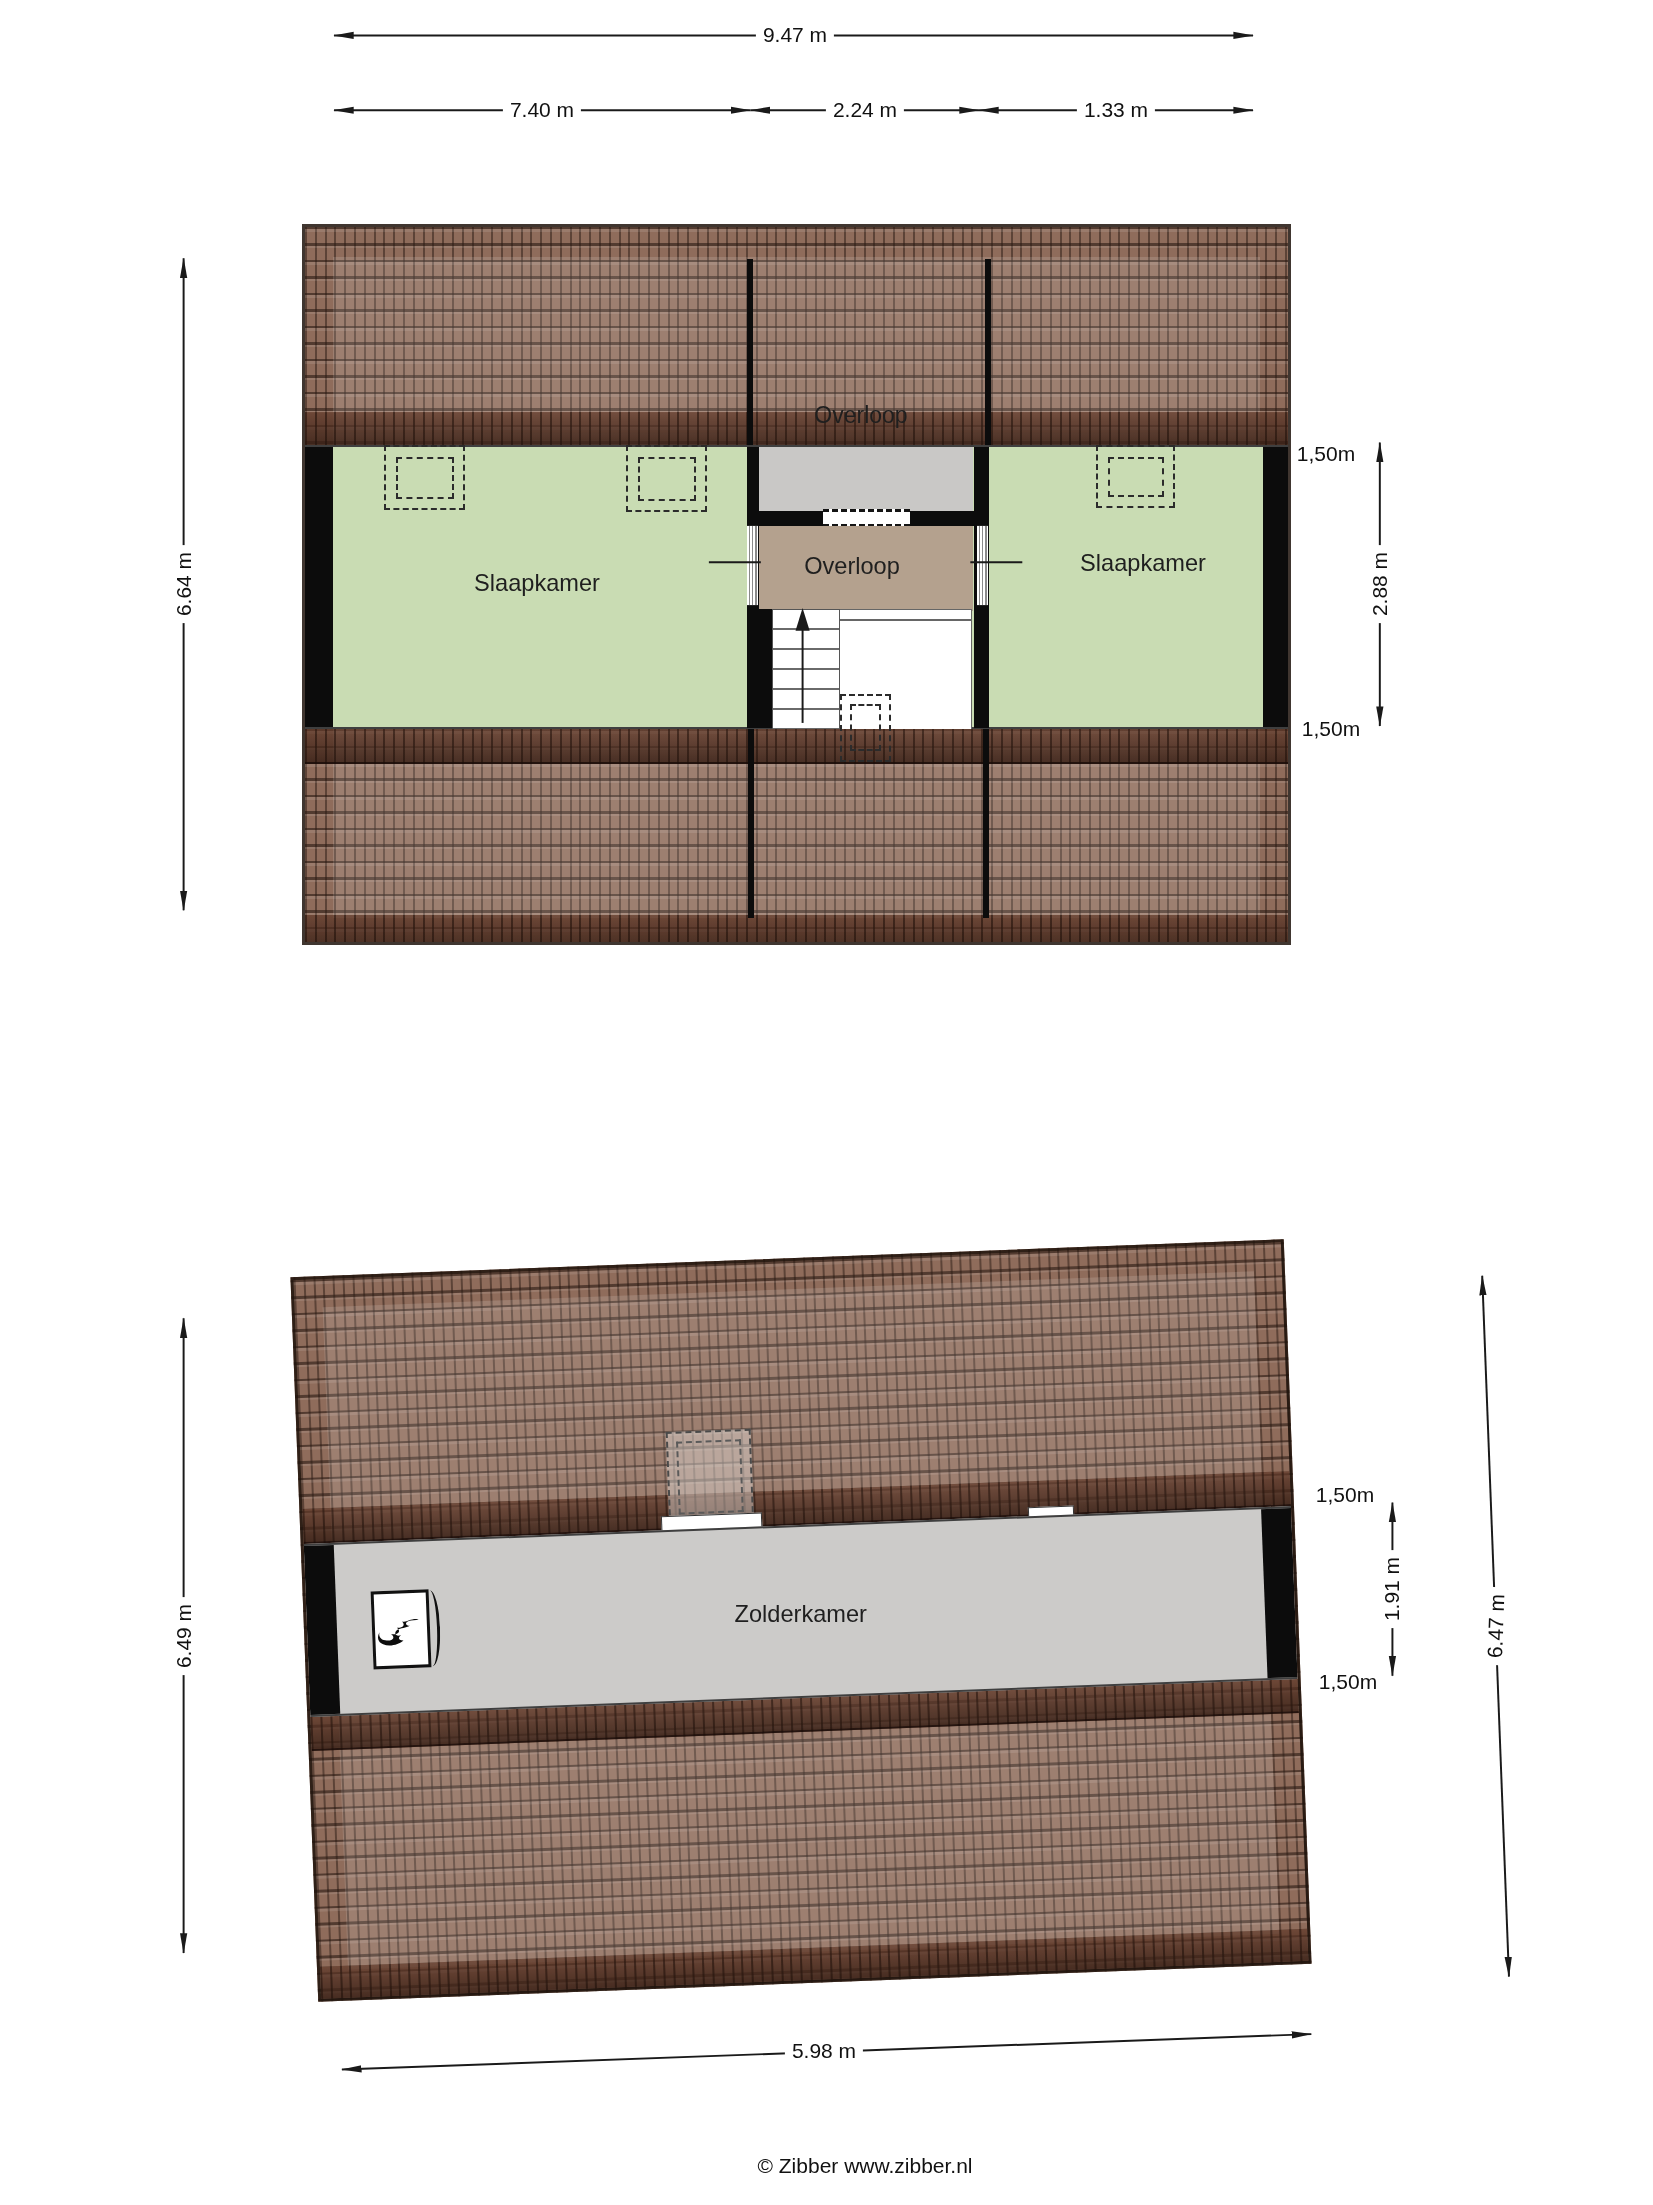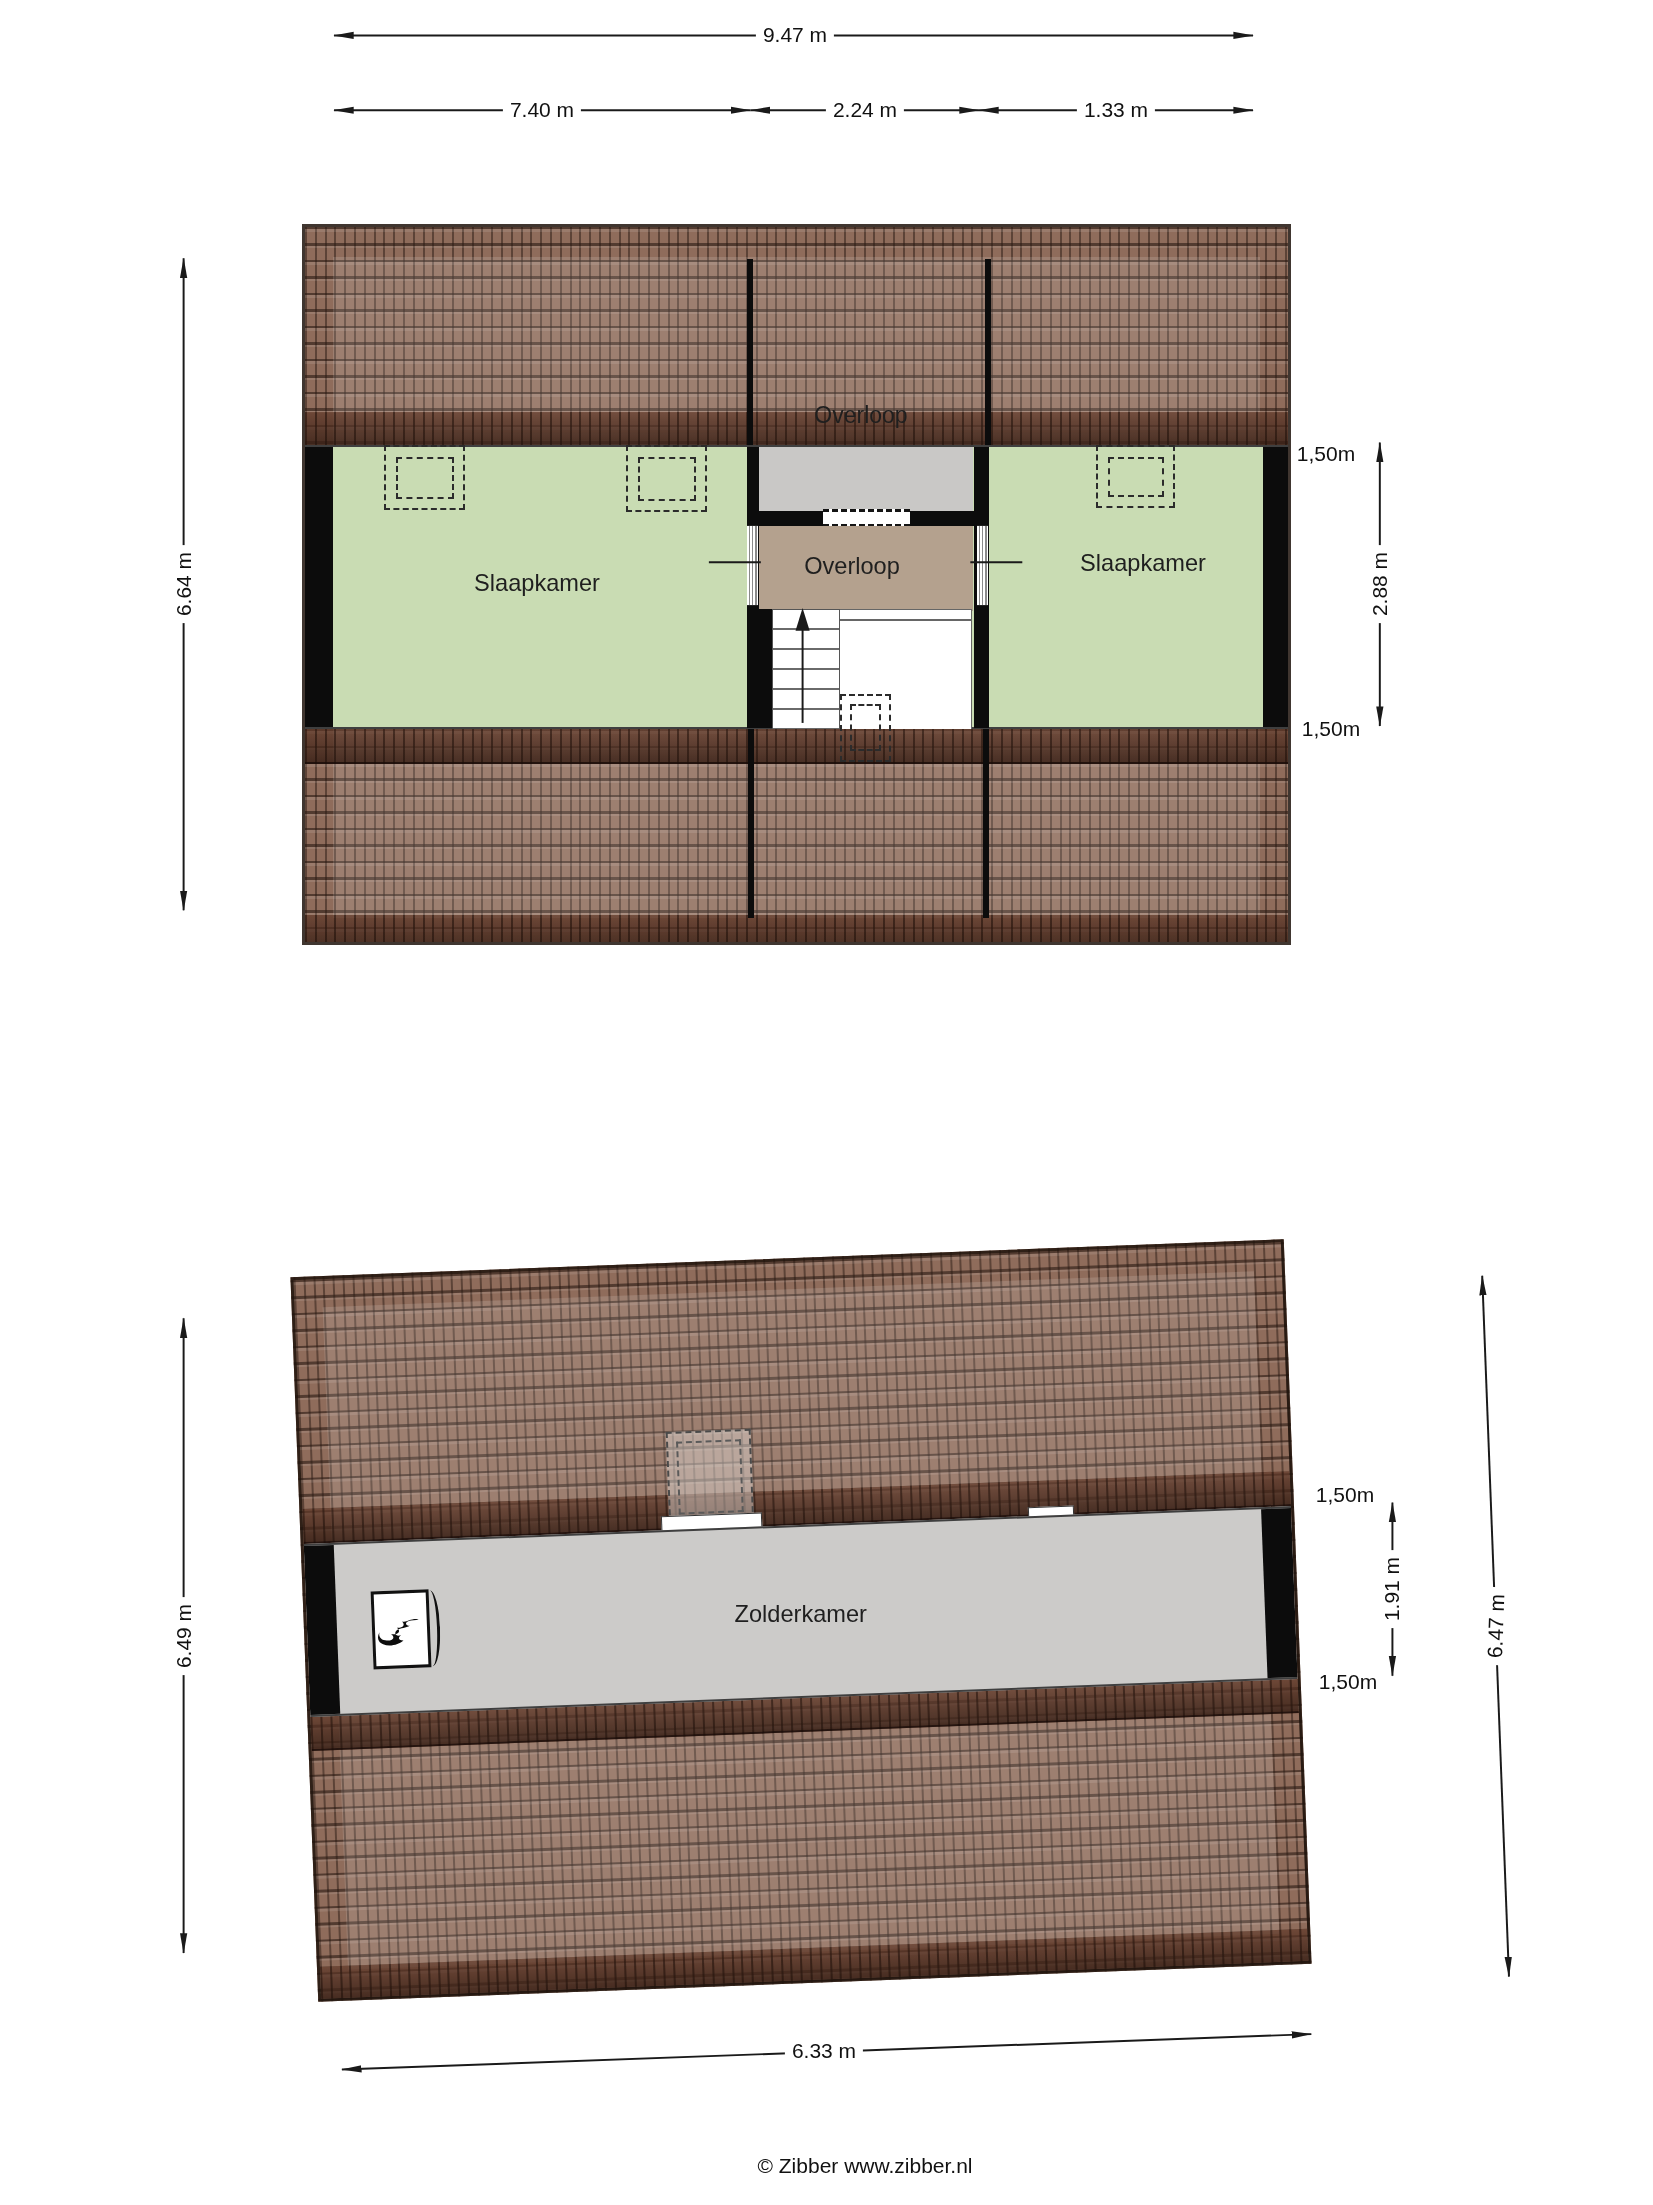--- a/index.html
+++ b/index.html
@@ -178,18 +178,18 @@
 <div class="dimlabel rot" style="left:184px;top:584px;">6.64 m</div>
 <div class="dimlabel" style="left:1326px;top:454px;background:none;">1,50m</div>
 <div class="dimlabel rot" style="left:1380px;top:584px;">2.88 m</div>
 <div class="dimlabel" style="left:1331px;top:729px;background:none;">1,50m</div>
 
 <div class="dimlabel rot" style="left:184px;top:1636px;">6.49 m</div>
 <div class="dimlabel" style="left:1345px;top:1495px;background:none;">1,50m</div>
 <div class="dimlabel rot" style="left:1392px;top:1589px;">1.91 m</div>
 <div class="dimlabel" style="left:1348px;top:1682px;background:none;">1,50m</div>
 <div class="dimlabel rot88" style="left:1496px;top:1626px;">6.47 m</div>
-<div class="dimlabel" style="left:824px;top:2051px;">6.33 m</div>
+<div class="dimlabel" style="left:824px;top:2051px;">5.98 m</div>
 
 <div class="footer">
   <div>© Zibber www.zibber.nl</div>
 </div>
 
 
 </body></html>

